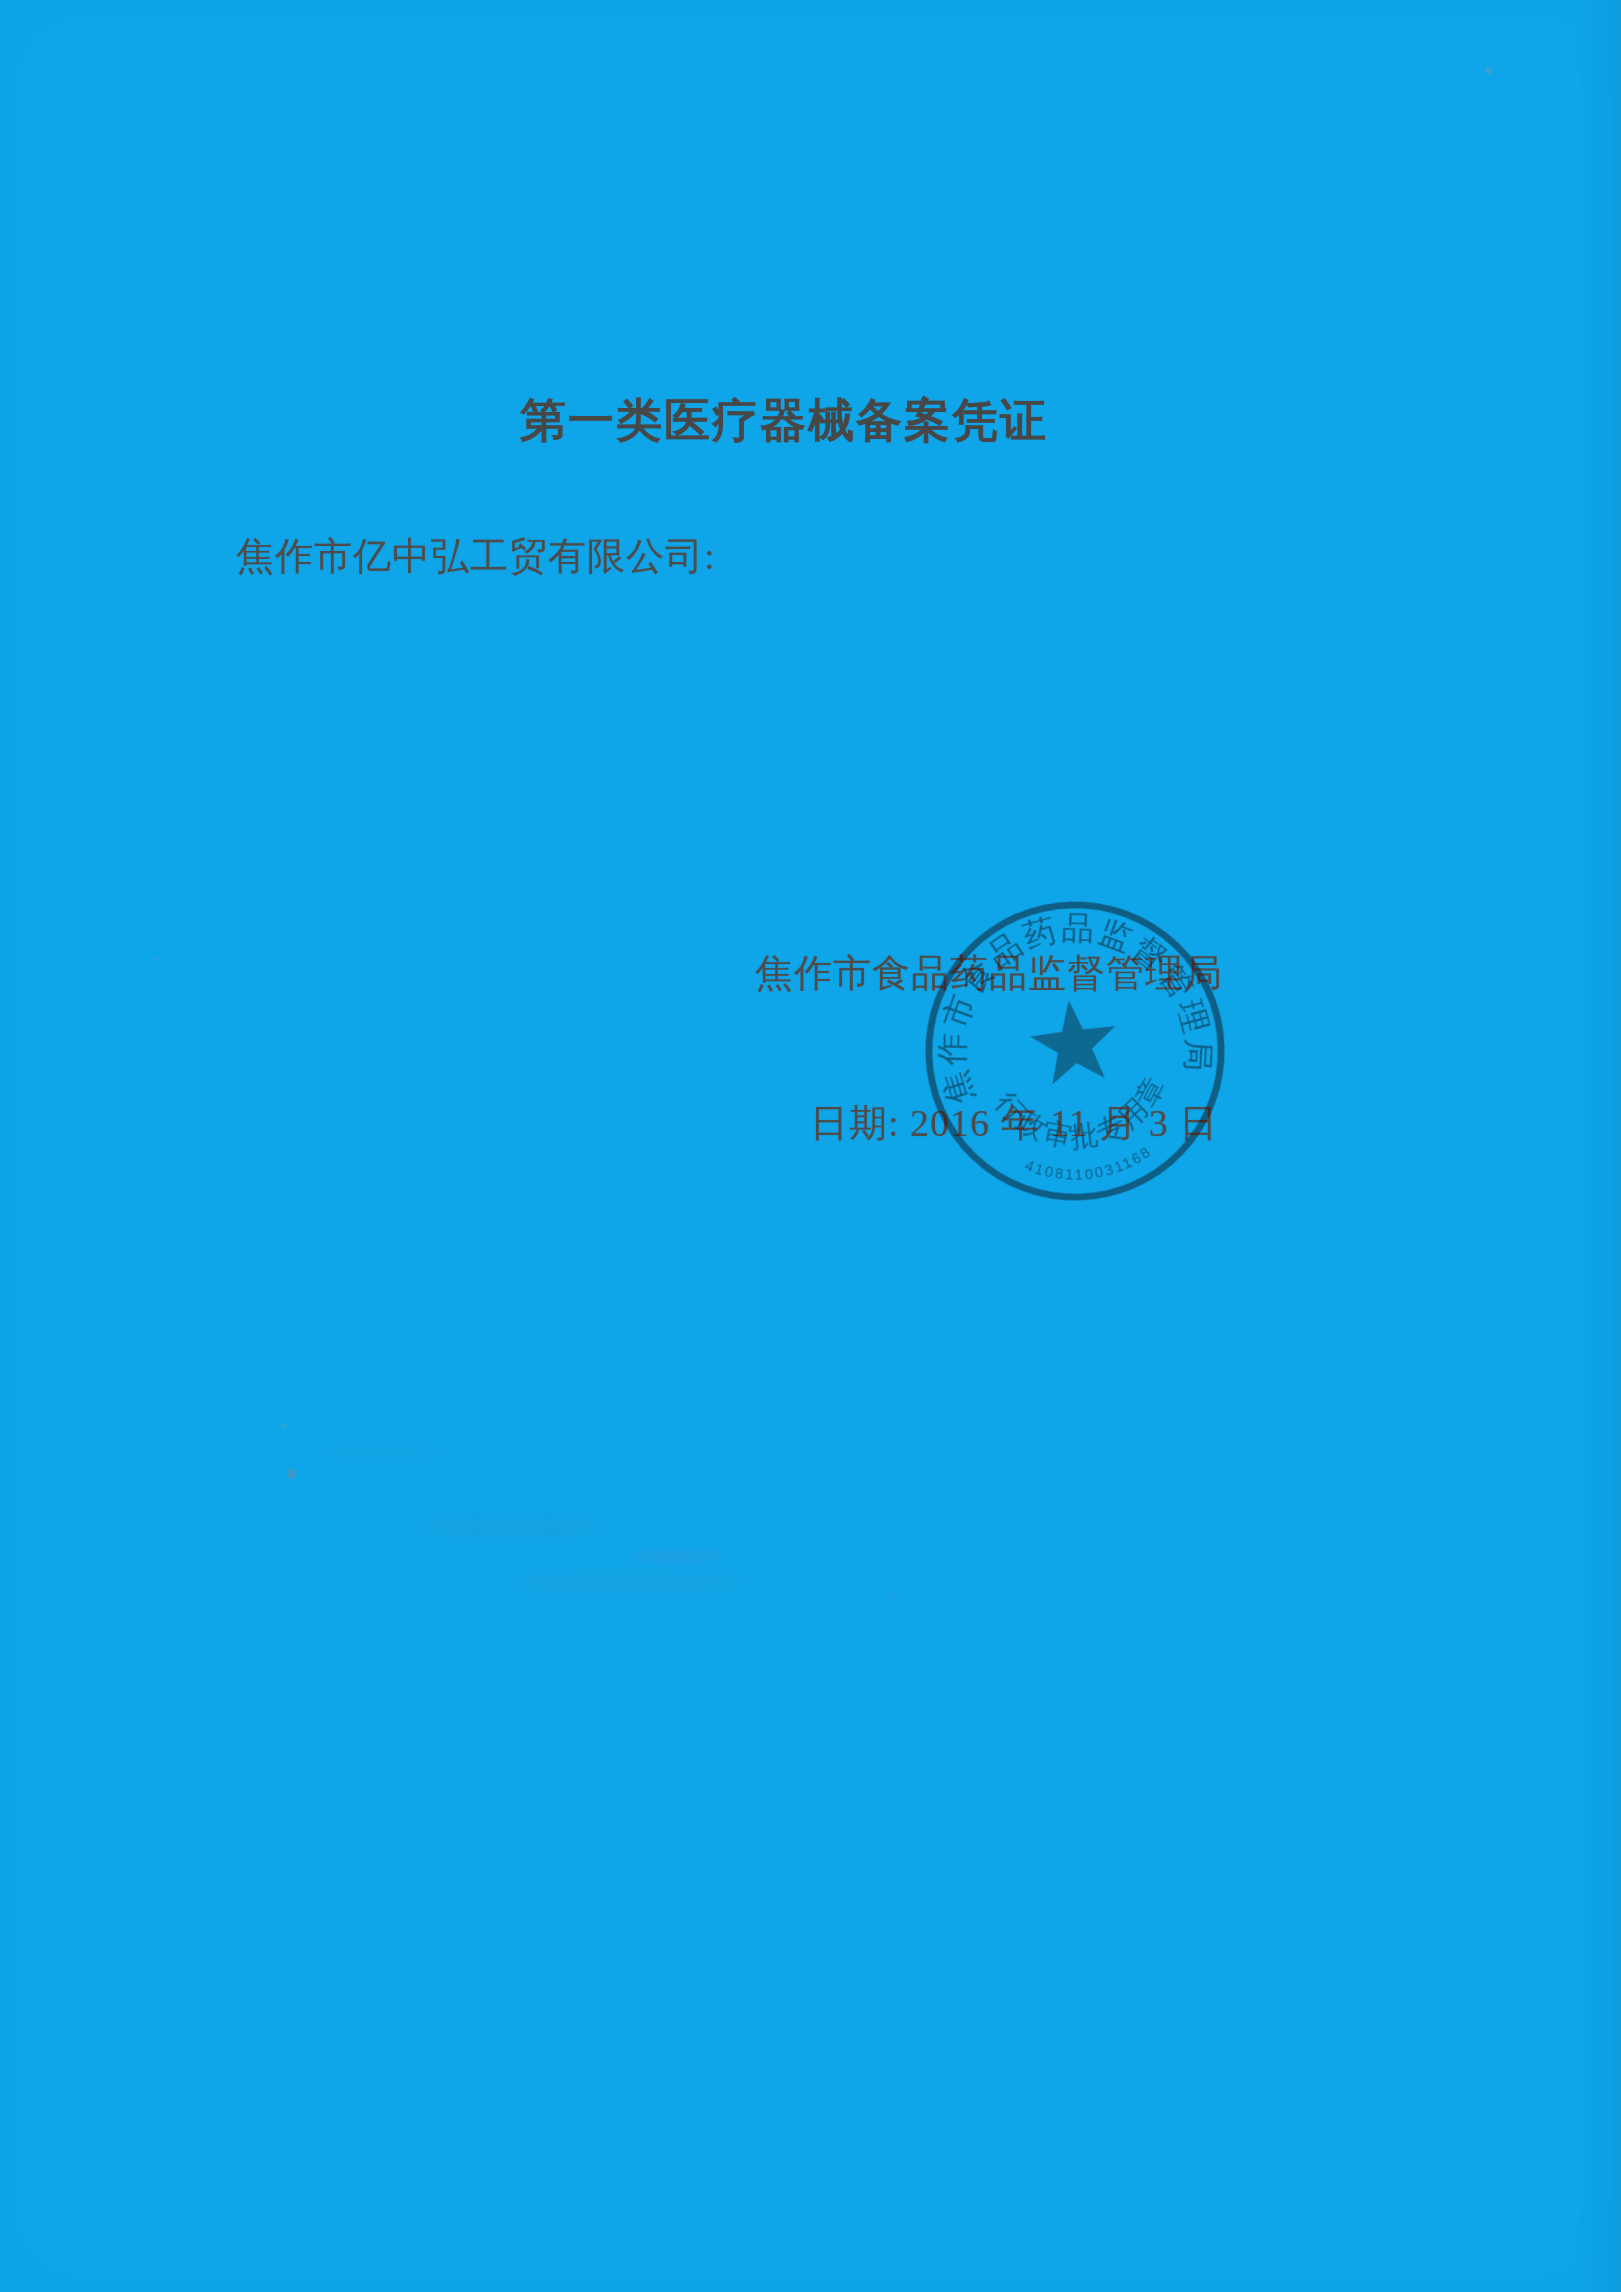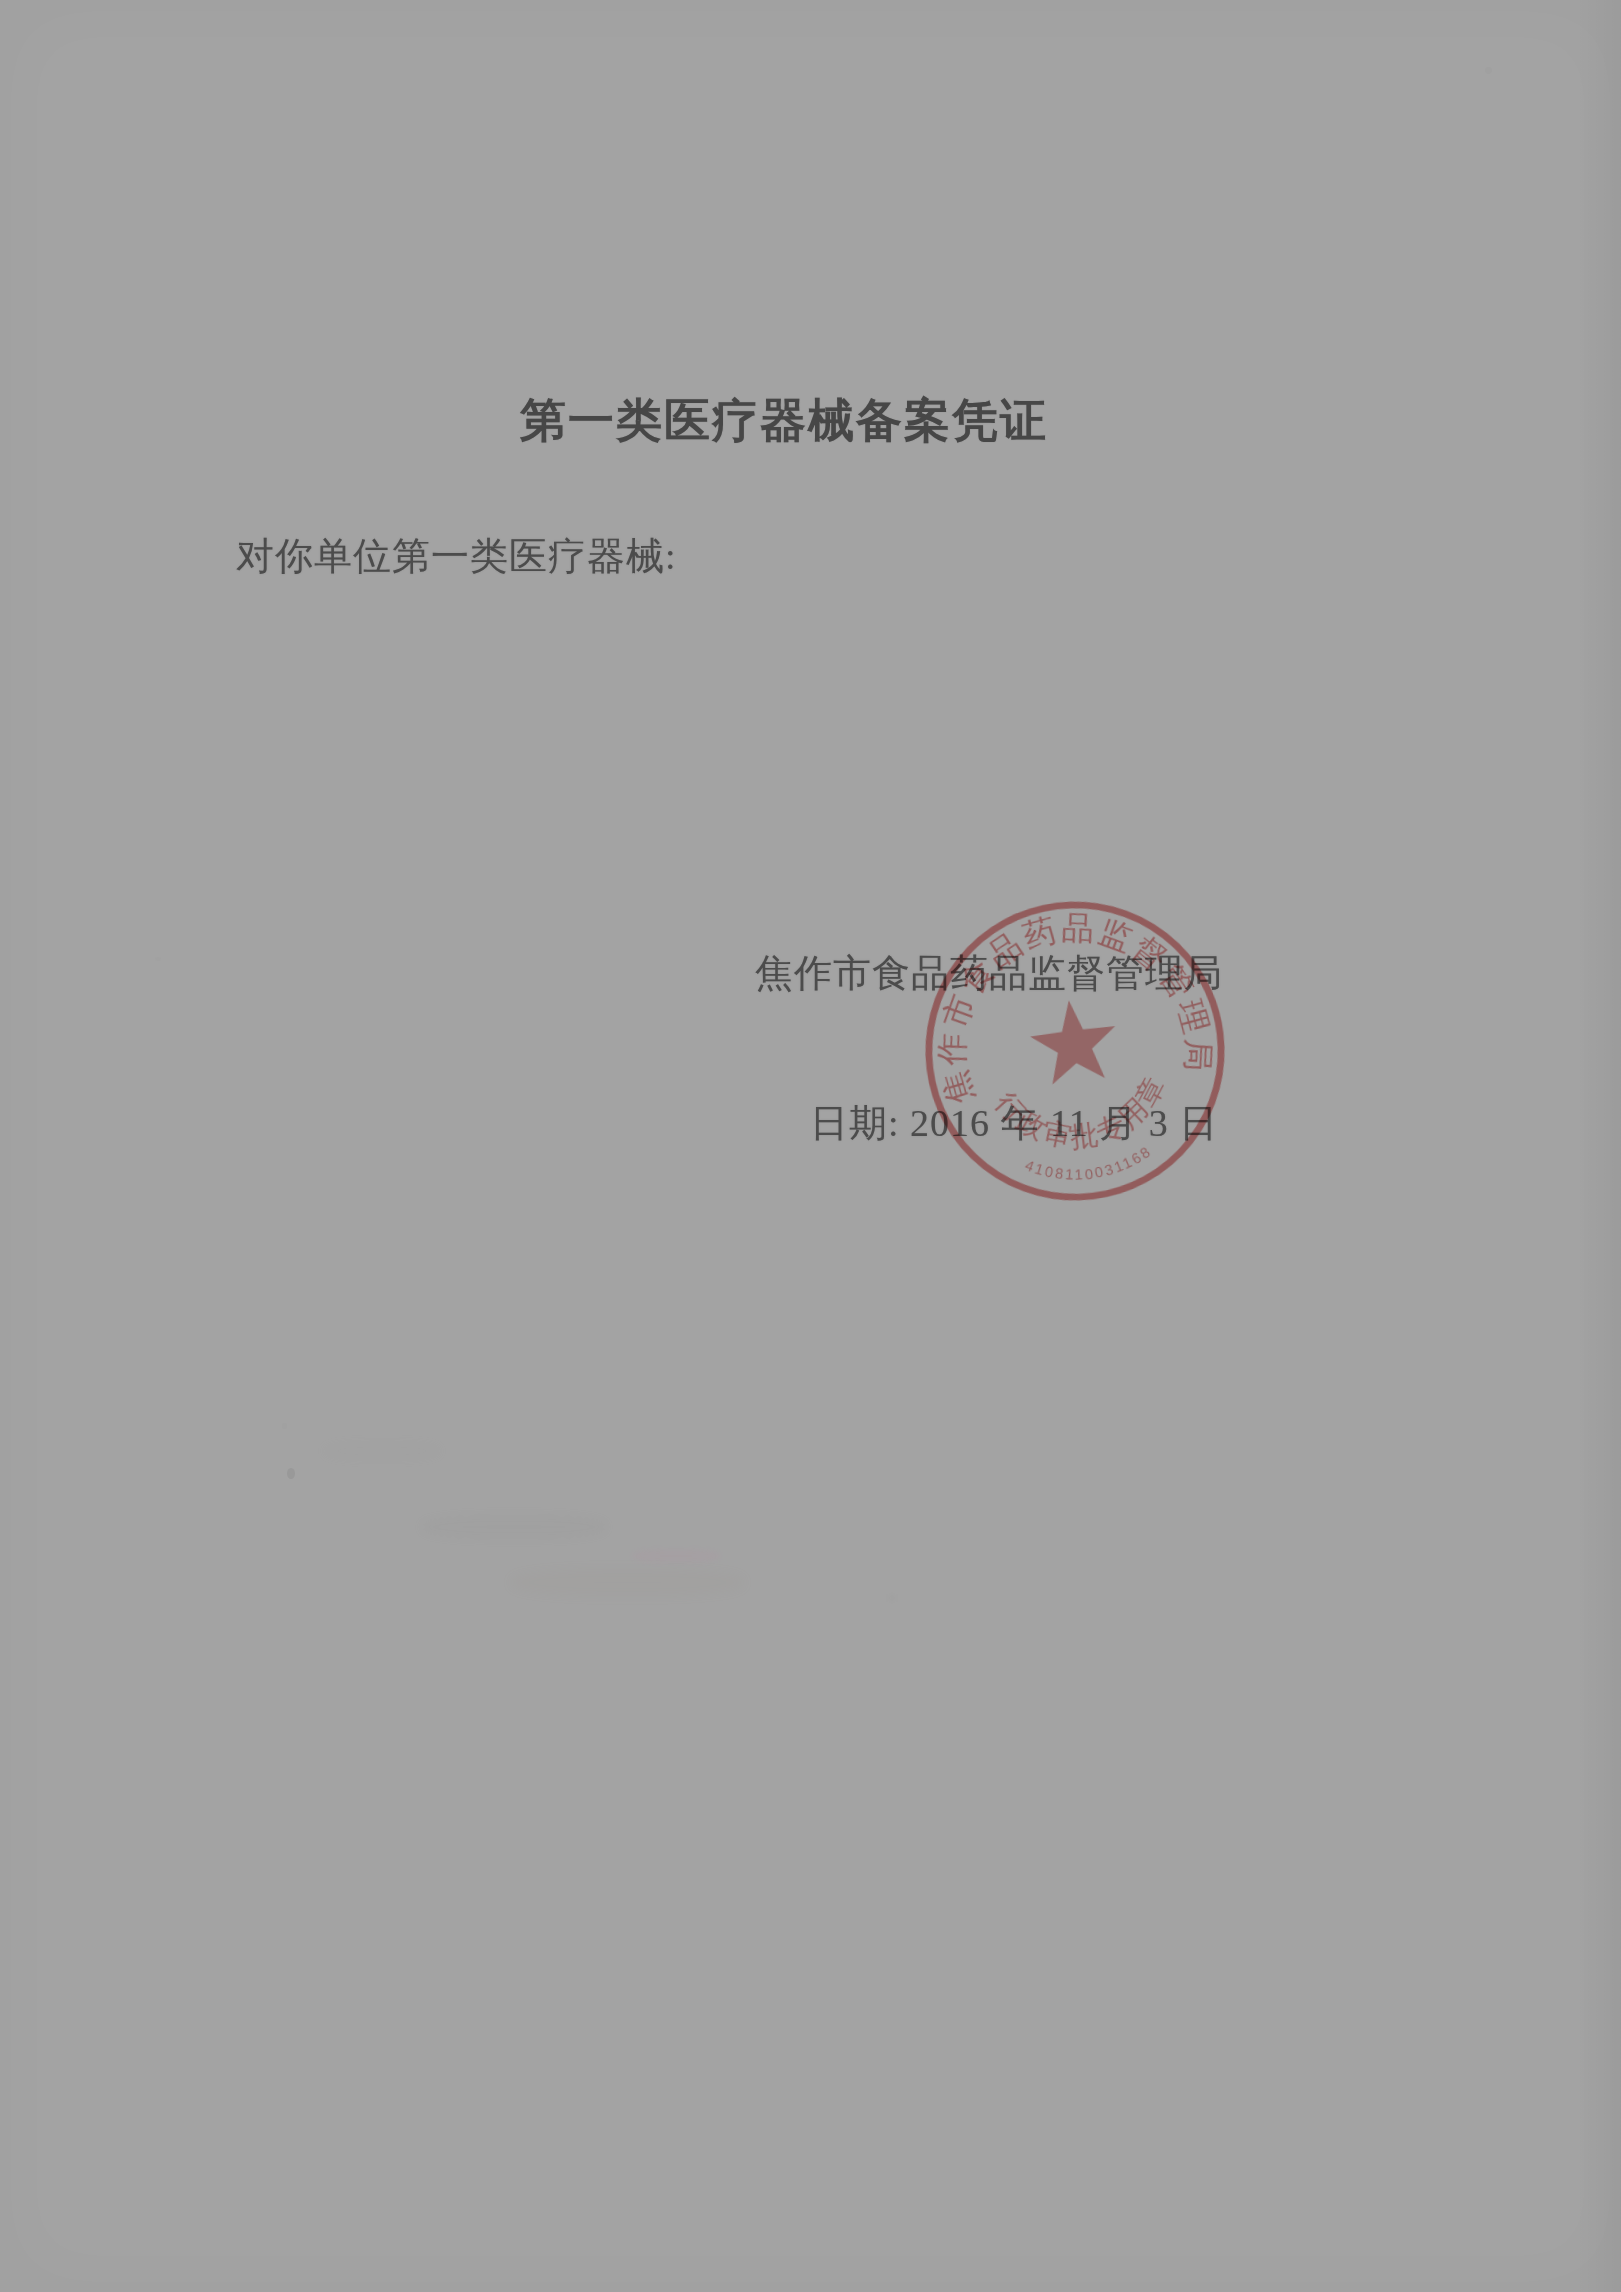--- a/index.html
+++ b/index.html
@@ -4,21 +4,21 @@
 <style>
   html, body {
     margin: 0;
     padding: 0;
     background: #e8e8e8;
   }
   .page {
     position: relative;
     width: 1621px;
     height: 2293px;
-    background: #a3a3a3;
+    background: #0ea5e9;
     overflow: hidden;
     font-family: "Liberation Serif", "DejaVu Serif", serif;
     box-shadow: inset 0 0 88px rgba(0,0,0,0.02);
   }
   .edge-shade-right {
     position: absolute;
     top: 0; right: 0;
     width: 45px; height: 100%;
     background: linear-gradient(to right, rgba(0,0,0,0), rgba(0,0,0,0.035));
     pointer-events: none;
@@ -80,21 +80,21 @@
   .speck-8 { left: 323px; top: 1441px; width: 118px; height: 19.6px; background:#888;   opacity:.04; filter: blur(4.9px); border-radius:40%; }
   .speck-9 { left: 887px; top: 1595px; width: 9.8px; height: 5.9px;   background:#888;   opacity:.08; filter: blur(2px); }
 </style>
 </head>
 <body>
 
 <div class="page">
 
   <div class="doc-title">第一类医疗器械备案凭证</div>
 
-  <div class="doc-text addressee">对你单位第一类医疗器械:</div>
+  <div class="doc-text addressee">焦作市亿中弘工贸有限公司:</div>
 
 
 
   <div class="doc-text authority">焦作市食品药品监督管理局</div>
 
   <div class="doc-text date-line">日期: 2016 年 11 月 3 日</div>
 
   <svg class="official-seal" viewBox="0 0 312 312" xmlns="http://www.w3.org/2000/svg">
     <defs>
       <path id="sealRingArc" d="M 48.9,195 A 114,114 0 1 1 263.1,195" fill="none"></path>

